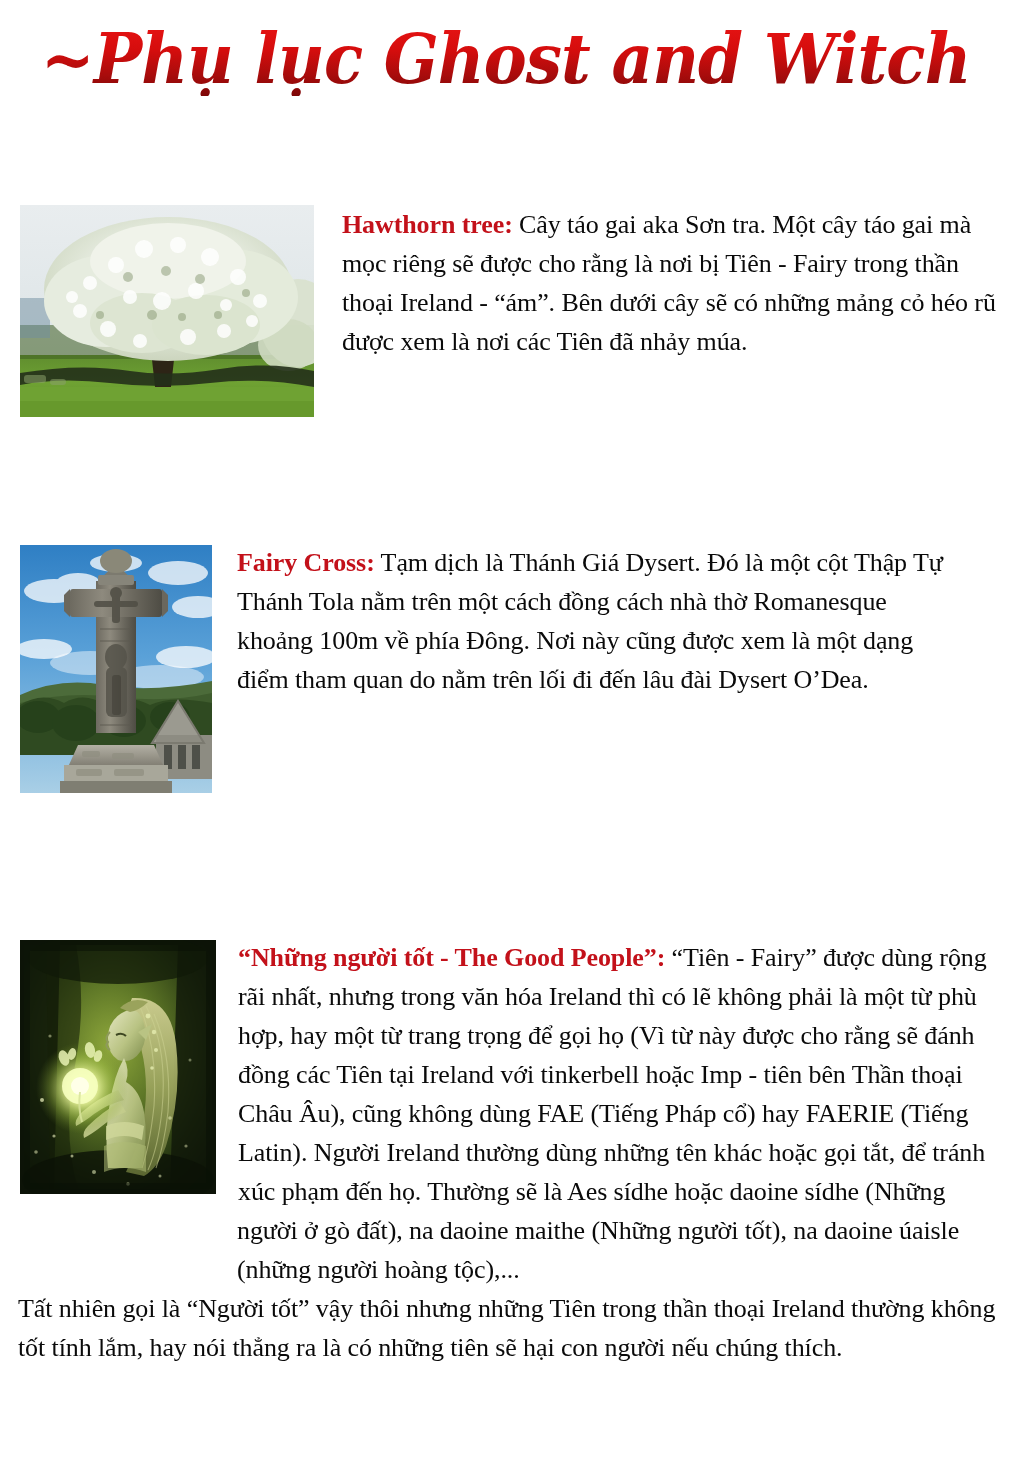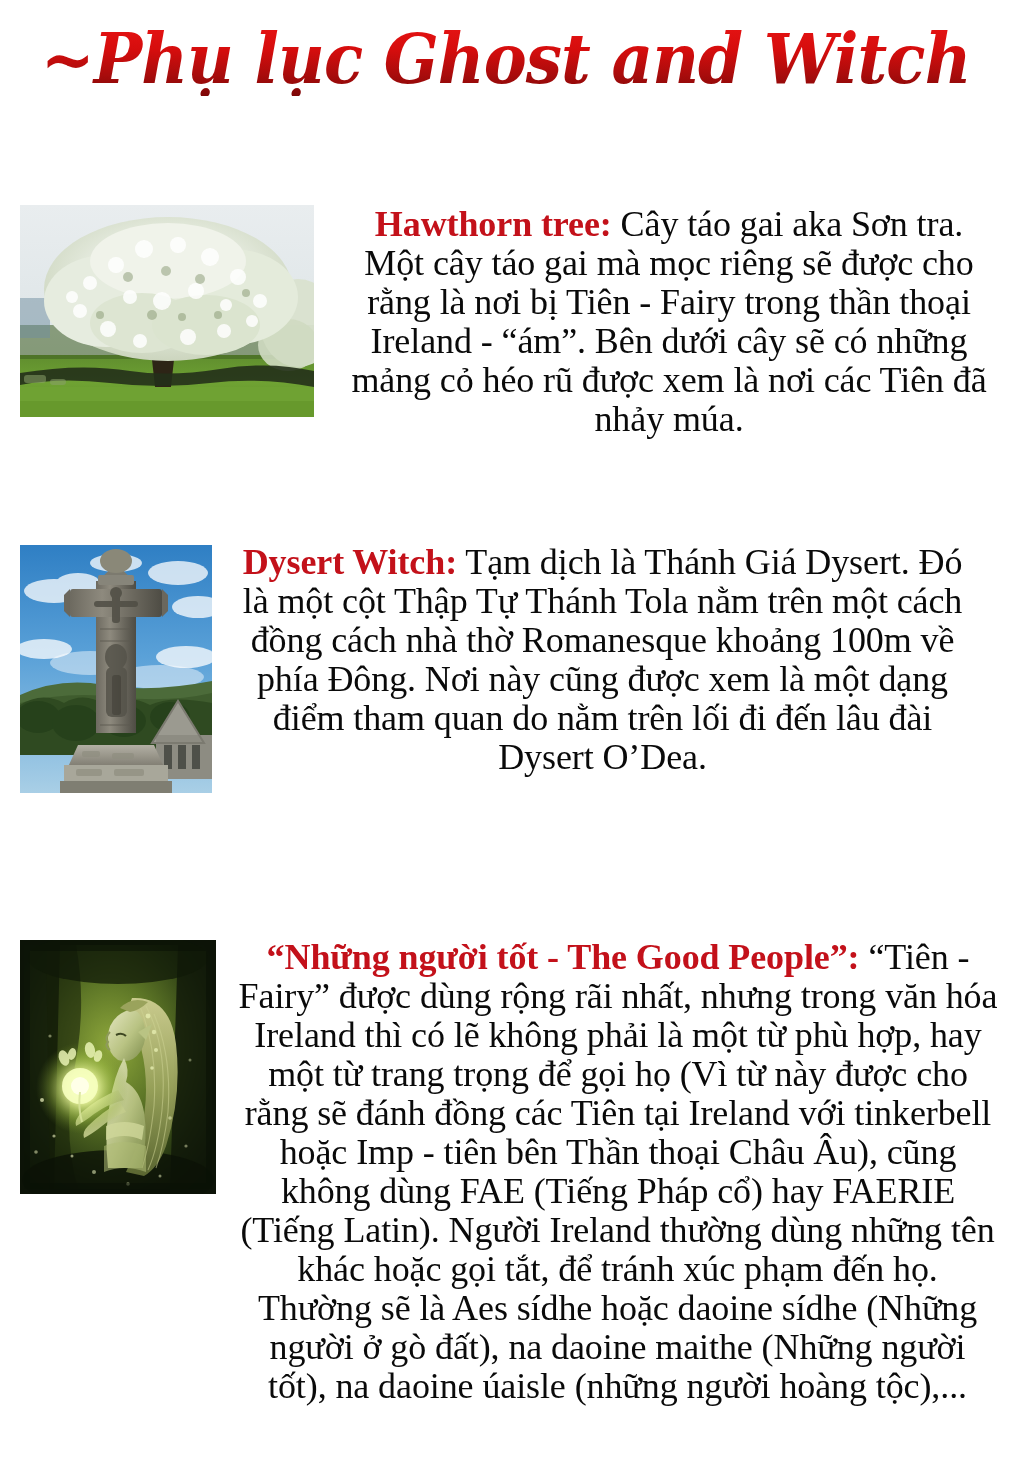--- a/index.html
+++ b/index.html
@@ -44,24 +44,24 @@
     position: absolute;
     left: 0;
     width: 1016px;
   }
 
   .sec-1 { top: 205px; }
   .sec-2 { top: 543px; }
   .sec-3 { top: 938px; }
 
   .body-text {
-    font-size: 36px;
+    font-size: 26px;
     line-height: 39px;
     color: #0a0a0a;
-    text-align: center;
+    text-align: left;
     letter-spacing: -0.1px;
   }
 
   .lead {
     color: #c3111a;
     font-weight: bold;
   }
 
   
   .figure {
@@ -302,21 +302,21 @@
       <g fill="#8f8e80" opacity="0.7">
         <rect x="62" y="206" width="18" height="6" rx="2"></rect>
         <rect x="92" y="208" width="22" height="6" rx="2"></rect>
         <rect x="56" y="224" width="26" height="7" rx="2"></rect>
         <rect x="94" y="224" width="30" height="7" rx="2"></rect>
       </g>
     </svg>
   </div>
 
   <div class="body-text text-col-2">
-    <span class="lead">Dysert Witch:</span><span> Tạm dịch là Thánh Giá Dysert. Đó là một cột Thập Tự Thánh Tola nằm trên một cách đồng cách nhà thờ Romanesque khoảng 100m về phía Đông. Nơi này cũng được xem là một dạng điểm tham quan do nằm trên lối đi đến lâu đài Dysert O’Dea.</span>
+    <span class="lead">Fairy Cross:</span><span> Tạm dịch là Thánh Giá Dysert. Đó là một cột Thập Tự Thánh Tola nằm trên một cách đồng cách nhà thờ Romanesque khoảng 100m về phía Đông. Nơi này cũng được xem là một dạng điểm tham quan do nằm trên lối đi đến lâu đài Dysert O’Dea.</span>
   </div>
   <div class="clear"></div>
 </div>
 
 <div class="section sec-3">
 
   <div class="figure fig-fairy">
     <svg class="art" viewBox="0 0 196 254" preserveAspectRatio="none">
       <defs>
         <radialGradient id="forestBg" cx="46%" cy="42%" r="72%">
@@ -412,14 +412,15 @@
       </g>
 
       <rect x="4" y="5" width="188" height="244" fill="none" stroke="#0a1005" stroke-width="12" opacity="0.55"></rect>
     </svg>
   </div>
 
   <div class="body-text text-col-3">
     <span class="lead">“Những người tốt - The Good People”:</span><span> “Tiên - Fairy” được dùng rộng rãi nhất, nhưng trong văn hóa Ireland thì có lẽ không phải là một từ phù hợp, hay một từ trang trọng để gọi họ (Vì từ này được cho rằng sẽ đánh đồng các Tiên tại Ireland với tinkerbell hoặc Imp - tiên bên Thần thoại Châu  Âu), cũng không dùng FAE (Tiếng Pháp cổ) hay FAERIE (Tiếng Latin). Người Ireland thường dùng những tên khác hoặc gọi tắt, để tránh xúc phạm đến họ. Thường sẽ là Aes sídhe hoặc daoine sídhe (Những người ở gò đất), na daoine maithe (Những người tốt), na daoine úaisle (những người hoàng tộc),...</span>
   </div>
 
+  <div class="body-text text-full">Tất nhiên gọi là “Người tốt” vậy thôi nhưng những Tiên trong thần thoại Ireland thường không tốt tính lắm, hay nói thẳng ra là có những tiên sẽ hại con người nếu chúng thích.</div>
   <div class="clear"></div>
 </div>
 
 </body></html>

